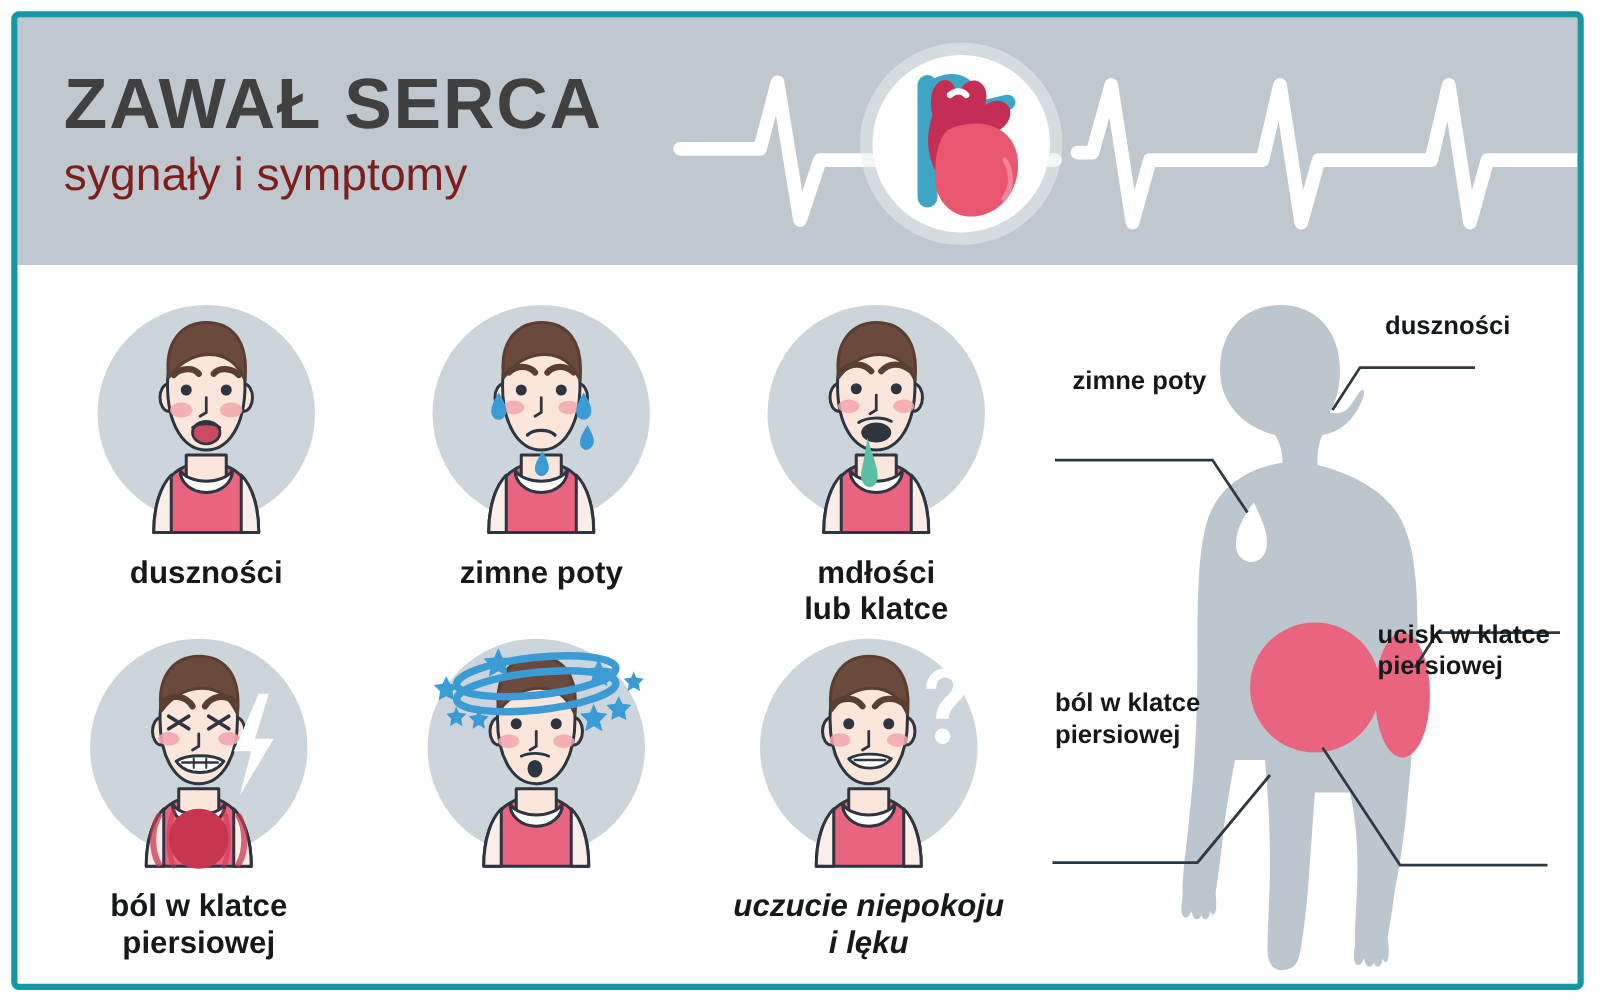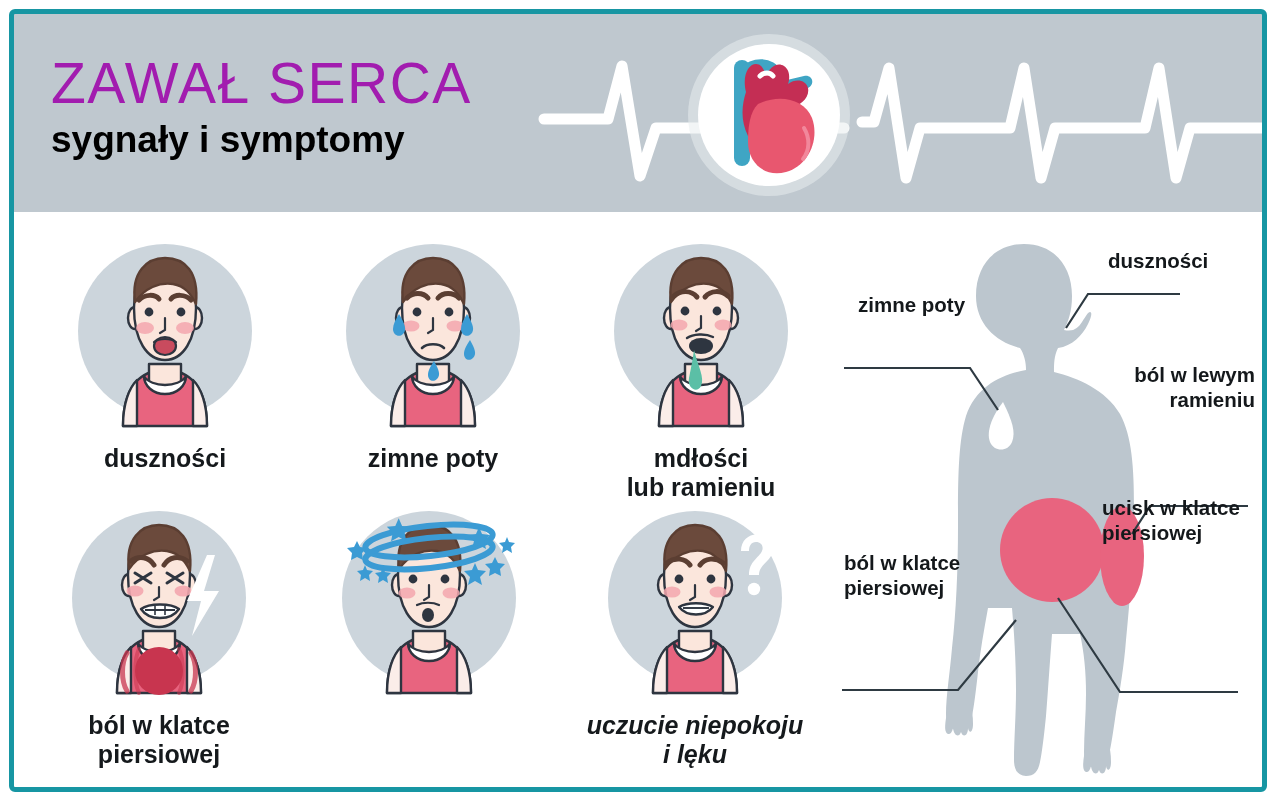--- a/index.html
+++ b/index.html
@@ -18,25 +18,25 @@
     pointer-events:none;z-index:30;
   }
 
   
   .header{
     position:absolute;left:14px;top:14px;width:1248px;height:198px;
     background:#BFC8CF;overflow:hidden;
   }
   .title-wrap{position:absolute;left:37px;top:38px;}
   .title{
-    font-size:57px;font-weight:400;color:#a21caf;letter-spacing:1.5px;
+    font-size:57px;font-weight:700;color:#404040;letter-spacing:1.5px;
     line-height:62px;white-space:nowrap;
   }
   .subtitle{
-    font-size:37px;font-weight:700;color:#000000;line-height:44px;
+    font-size:37px;font-weight:400;color:#7f1d1d;line-height:44px;
     margin-top:4px;white-space:nowrap;
   }
   .ecg{position:absolute;left:530px;top:10px;}
   .heart-circle{position:absolute;left:672px;top:18px;}
 
   
   .main{position:absolute;left:14px;top:212px;width:1248px;height:579px;background:#fff;}
 
   
   .grid{position:absolute;left:16px;top:24px;width:800px;height:540px;}
@@ -199,21 +199,21 @@
             <circle cx="116" cy="75" r="4.4" fill="#2E3540"></circle>
             <path d="M73,60 C80,54 90,54 96,61" fill="none" stroke="#5B3E32" stroke-width="5" stroke-linecap="round"></path>
             <path d="M127,60 C120,54 110,54 104,61" fill="none" stroke="#5B3E32" stroke-width="5" stroke-linecap="round"></path>
             <path d="M100,80 L100,92 L95,95" fill="none" stroke="#2E3540" stroke-width="2.2" stroke-linecap="round"></path>
             <path d="M86,102 C92,98 104,97 112,101" fill="none" stroke="#2E3540" stroke-width="2.4" stroke-linecap="round"></path>
             <ellipse cx="100" cy="110" rx="12" ry="8" fill="#2E3540"></ellipse>
             <path d="M93,114 C97,130 104,142 100,150 C96,158 86,152 88,142 C90,132 92,122 93,114 Z" fill="#5BBFA6"></path>
           </svg>
         </div>
         <div class="caption">mdłości
-lub ramieniu</div>
+lub klatce</div>
       </div>
 
       <div class="cell c3">
         <div class="avatar">
           <svg width="200" height="200" viewBox="0 0 200 200">
             <circle cx="100" cy="95" r="87" fill="#CCD5DC"></circle>
             <g stroke="#2E3540" stroke-width="2.4" stroke-linejoin="round" stroke-linecap="round">
               <path d="M58,190 C58,150 76,134 100,134 C124,134 142,150 142,190 Z" fill="#E8647F"></path>
               <path d="M58,190 C58,168 64,152 72,144 L72,190 Z" fill="#FBEDE9"></path>
               <path d="M142,190 C142,168 136,152 128,144 L128,190 Z" fill="#FBEDE9"></path>
@@ -385,22 +385,20 @@
           <path d="M246,108 L268,74 L360,74"></path>
           <path d="M178,190 L150,148 L24,148"></path>
           <path d="M312,314 L330,286 L428,286"></path>
           <path d="M238,378 L300,472 L418,472"></path>
           <path d="M196,400 L138,470 L22,470"></path>
         </g>
       </svg>
 
       <div class="bodylabel lbl-dusznosci">duszności</div>
       <div class="bodylabel lbl-zimne">zimne poty</div>
-      <div class="bodylabel lbl-ramie">ból w lewym
-ramieniu</div>
       <div class="bodylabel lbl-ucisk">ucisk w klatce
 piersiowej</div>
       <div class="bodylabel lbl-bol">ból w klatce
 piersiowej</div>
     </div>
   </div>
 
   <div class="frame"></div>
 </div>
 

